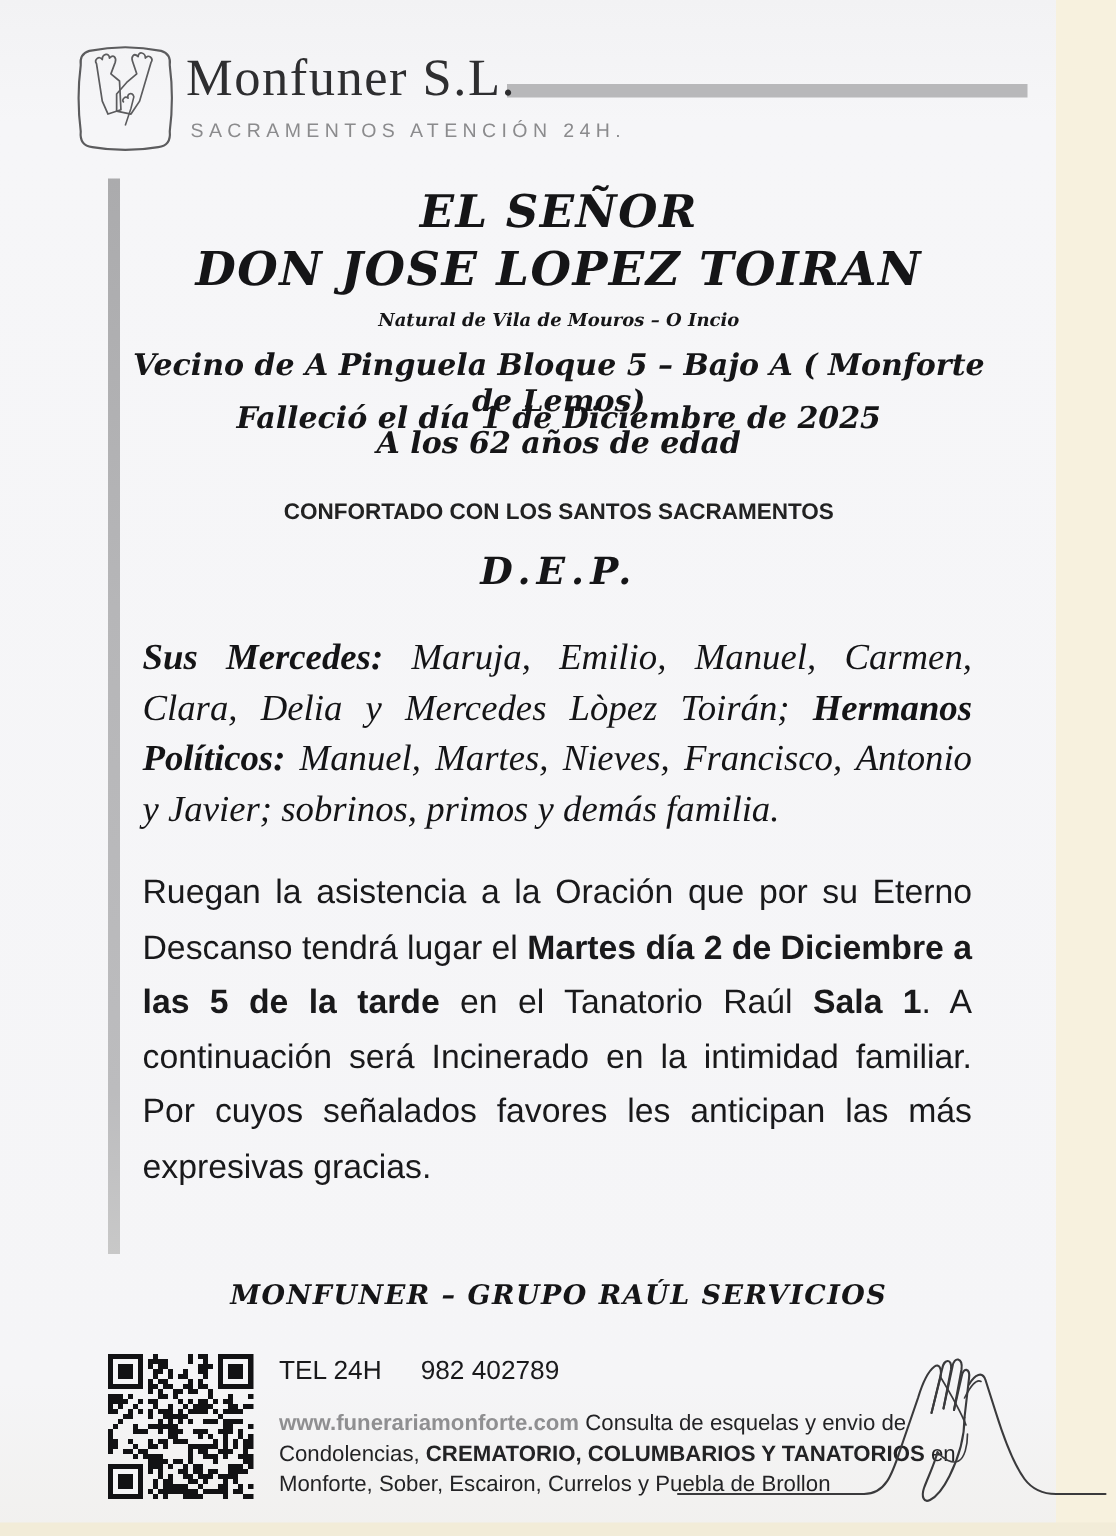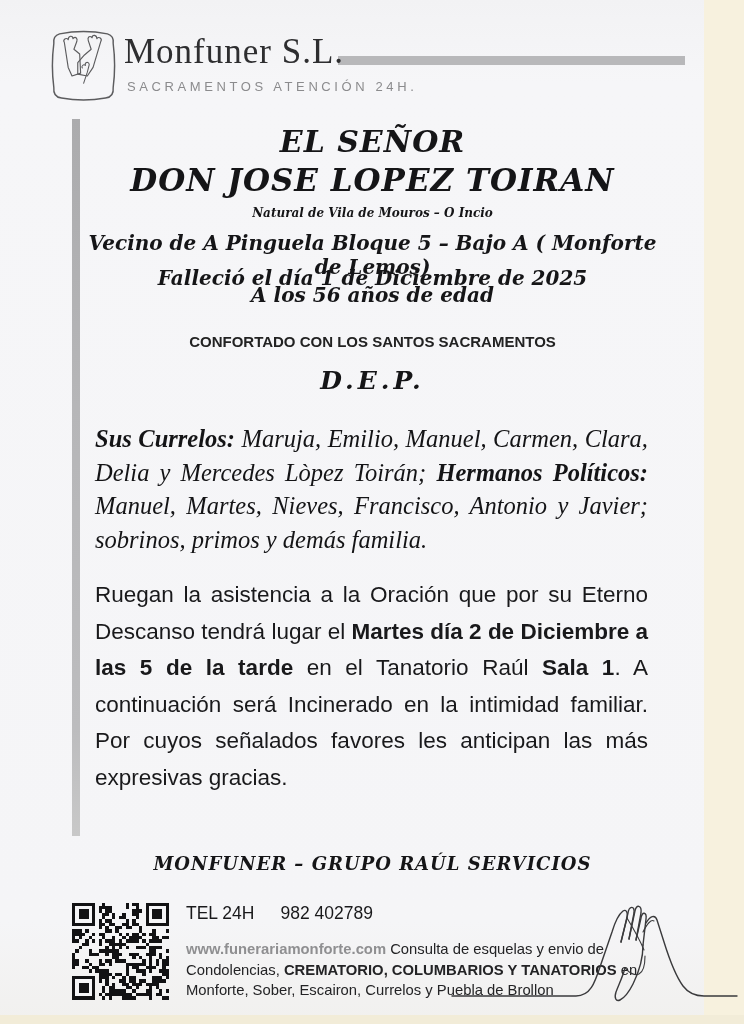--- a/index.html
+++ b/index.html
@@ -75,25 +75,25 @@
     </svg>
   </div>
   <div class="brand">Monfuner S.L.</div>
   <div class="tagline">SACRAMENTOS ATENCIÓN 24H.</div>
 
   <div class="center script title1">EL SEÑOR</div>
   <div class="center script title2">DON JOSE LOPEZ TOIRAN</div>
   <div class="center script detail1">Natural de Vila de Mouros – O Incio</div>
   <div class="center script detail2">Vecino de A Pinguela Bloque 5 – Bajo A ( Monforte de Lemos)</div>
   <div class="center script detail3">Falleció el día 1 de Diciembre de 2025</div>
-  <div class="center script detail4">A los 56 años de edad</div>
+  <div class="center script detail4">A los 62 años de edad</div>
   <div class="center sacraments">CONFORTADO CON LOS SANTOS SACRAMENTOS</div>
   <div class="center script dep">D.E.P.</div>
 
-  <div class="family"><b>Sus Currelos:</b><span> Maruja, Emilio, Manuel, Carmen, Clara, Delia y Mercedes Lòpez Toirán; </span><b>Hermanos Políticos:</b><span> Manuel, Martes, Nieves, Francisco, Antonio y Javier; sobrinos, primos y demás familia.</span></div>
+  <div class="family"><b>Sus Mercedes:</b><span> Maruja, Emilio, Manuel, Carmen, Clara, Delia y Mercedes Lòpez Toirán; </span><b>Hermanos Políticos:</b><span> Manuel, Martes, Nieves, Francisco, Antonio y Javier; sobrinos, primos y demás familia.</span></div>
 
   <div class="announce"><span>Ruegan la asistencia a la Oración que por su Eterno Descanso tendrá lugar el </span><b>Martes día 2 de Diciembre a las 5 de la tarde</b><span> en el Tanatorio Raúl </span><b>Sala 1</b><span>. A continuación será Incinerado en la intimidad familiar. Por cuyos señalados favores les anticipan las más expresivas gracias.</span></div>
 
   <div class="center script group-line">MONFUNER – GRUPO RAÚL SERVICIOS</div>
 
   <div class="qr">
     <svg width="97" height="100" viewBox="0 0 29 29" shape-rendering="crispEdges" fill="#121214">
       <g>
         <rect x="0" y="0" width="7" height="7"></rect>
           <rect x="1" y="1" width="5" height="5" fill="#f5f5f7"></rect>

